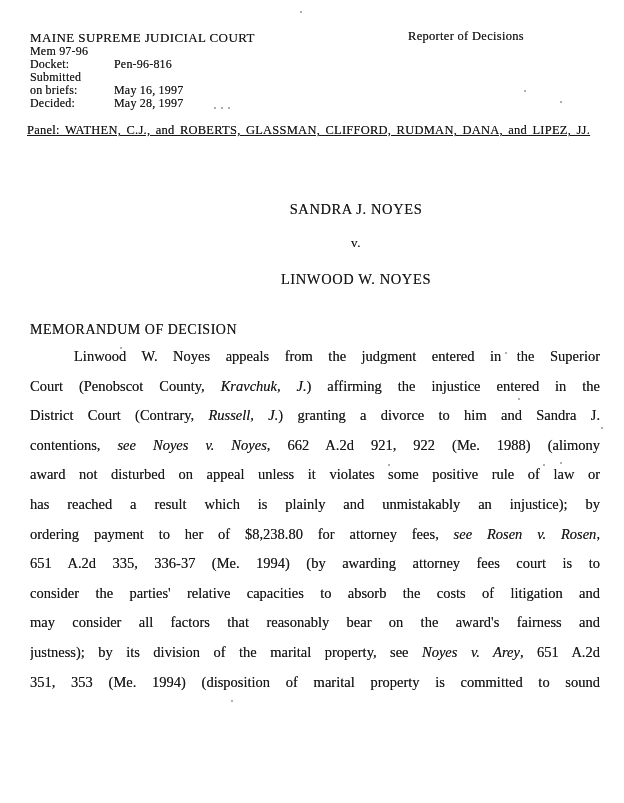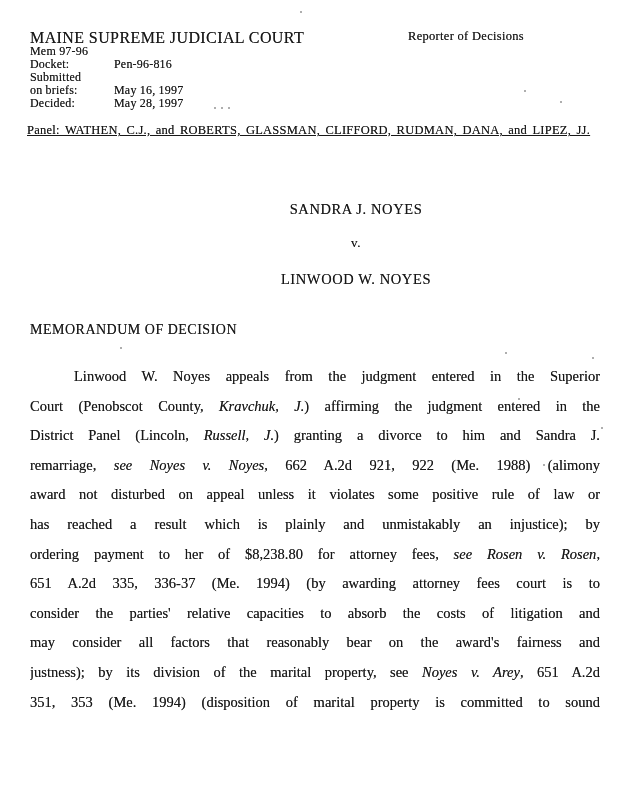--- a/index.html
+++ b/index.html
@@ -21,21 +21,21 @@
   .hdr-left {
     position: absolute;
     left: 30px;
     top: 32px;
     font-size: 12px;
     line-height: 12.9px;
     letter-spacing: 0.2px;
     white-space: nowrap;
   }
   .hdr-left .court {
-    font-size: 16px;
+    font-size: 13px;
     letter-spacing: 0.4px;
   }
   .hdr-row .lbl {
     display: inline-block;
     width: 84px;
   }
   .reporter {
     position: absolute;
     left: 408px;
     top: 29px;
@@ -74,21 +74,20 @@
     top: 322px;
     font-size: 14px;
     letter-spacing: 0.5px;
   }
   .para {
     position: absolute;
     left: 30px;
     top: 342px;
     width: 570px;
     font-size: 14.5px;
-    margin-top: 20px;
   }
   .bline {
     height: 29.6px;
     line-height: 29.6px;
     overflow: hidden;
     text-align: justify;
     text-align-last: justify;
   }
   .bline::after {
     content: "";
@@ -132,23 +131,23 @@
   <div class="panel">Panel:  WATHEN, C.J., and ROBERTS, GLASSMAN, CLIFFORD, RUDMAN, DANA, and LIPEZ, JJ.</div>
 
   <div class="caption-line cap-plaintiff">SANDRA J. NOYES</div>
   <div class="caption-line cap-versus">v.</div>
   <div class="caption-line cap-defendant">LINWOOD W. NOYES</div>
 
   <div class="heading">MEMORANDUM OF DECISION</div>
 
   <div class="para">
       <div class="bline indent"><span>Linwood W. Noyes appeals from the judgment entered in the Superior</span></div>
-      <div class="bline"><span>Court (Penobscot County, </span><span class="it">Kravchuk, J.</span><span>) affirming the judgment entered in the</span></div>
-      <div class="bline"><span>District Panel (Lincoln, </span><span class="it">Russell, J.</span><span>) granting a divorce to him and Sandra J.</span></div>
-      <div class="bline"><span>remarriage, </span><span class="it">see Noyes v. Noyes</span><span>, 662 A.2d 921, 922 (Me. 1988) (alimony</span></div>
+      <div class="bline"><span>Court (Penobscot County, </span><span class="it">Kravchuk, J.</span><span>) affirming the injustice entered in the</span></div>
+      <div class="bline"><span>District Court (Contrary, </span><span class="it">Russell, J.</span><span>) granting a divorce to him and Sandra J.</span></div>
+      <div class="bline"><span>contentions, </span><span class="it">see Noyes v. Noyes</span><span>, 662 A.2d 921, 922 (Me. 1988) (alimony</span></div>
       <div class="bline"><span>award not disturbed on appeal unless it violates some positive rule of law or</span></div>
       <div class="bline"><span>has reached a result which is plainly and unmistakably an injustice); by</span></div>
       <div class="bline"><span>ordering payment to her of $8,238.80 for attorney fees, </span><span class="it">see Rosen v. Rosen</span><span>,</span></div>
       <div class="bline"><span>651 A.2d 335, 336-37 (Me. 1994) (by awarding attorney fees court is to</span></div>
       <div class="bline"><span>consider the parties' relative capacities to absorb the costs of litigation and</span></div>
       <div class="bline"><span>may consider all factors that reasonably bear on the award's fairness and</span></div>
       <div class="bline"><span>justness); by its division of the marital property, see </span><span class="it">Noyes v. Arey</span><span>, 651 A.2d</span></div>
       <div class="bline"><span>351, 353 (Me. 1994) (disposition of marital property is committed to sound</span></div>
     </div>
 

